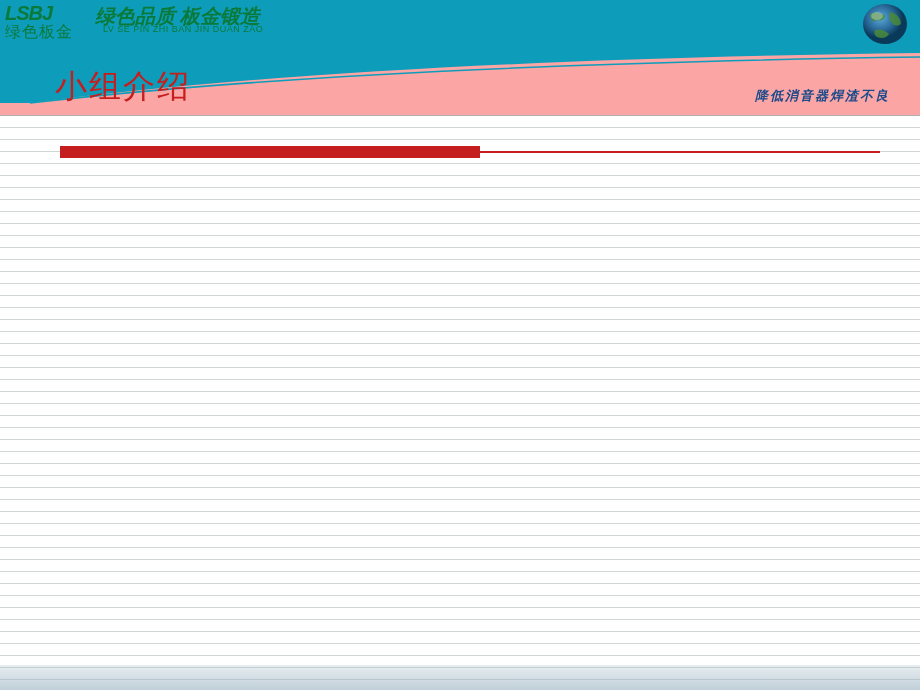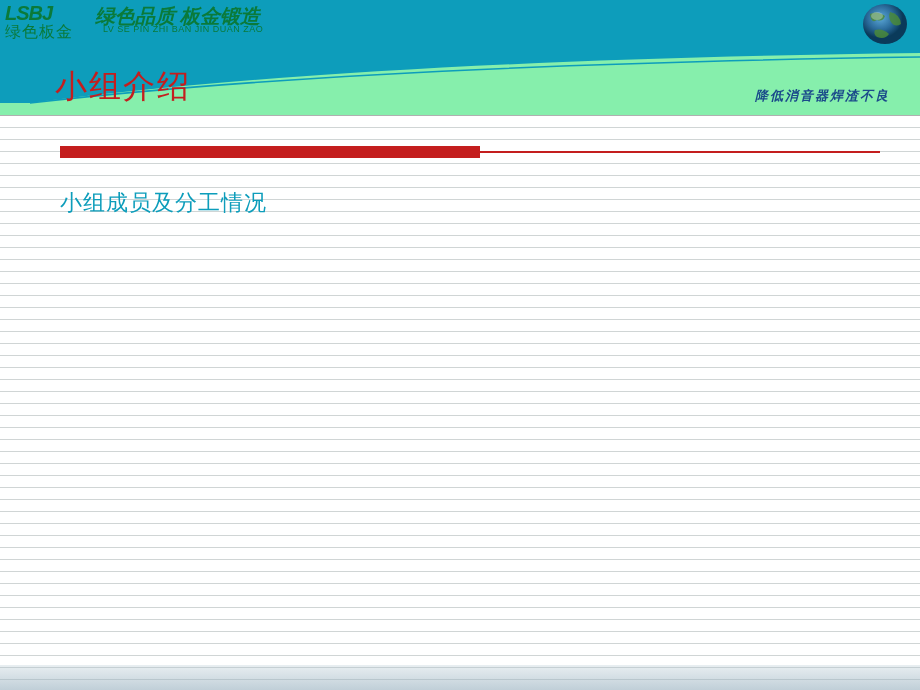--- a/index.html
+++ b/index.html
@@ -75,21 +75,21 @@
       height: 45px;
     }
     .globe-svg {
       width: 100%;
       height: 100%;
     }
     .title-area {
       position: relative;
       width: 100%;
       height: 70px;
-      background: #86efac;
+      background: #fca5a5;
     }
     .title-curve {
       position: absolute;
       top: 0;
       left: 0;
       width: 100%;
       height: 60px;
     }
     .main-title {
       position: absolute;
@@ -200,15 +200,14 @@
   </svg>
   <div class="main-title">小组介绍</div>
   <div class="subtitle-right">降低消音器焊渣不良</div>
 </div>
 
 <div class="content-area">
   <div class="red-bar-container">
     <div class="red-bar-thick"></div>
     <div class="red-bar-thin"></div>
   </div>
-  <div class="section-heading">小组成员及分工情况</div>
   <div class="bottom-gradient"></div>
 </div>
 
 </body></html>

